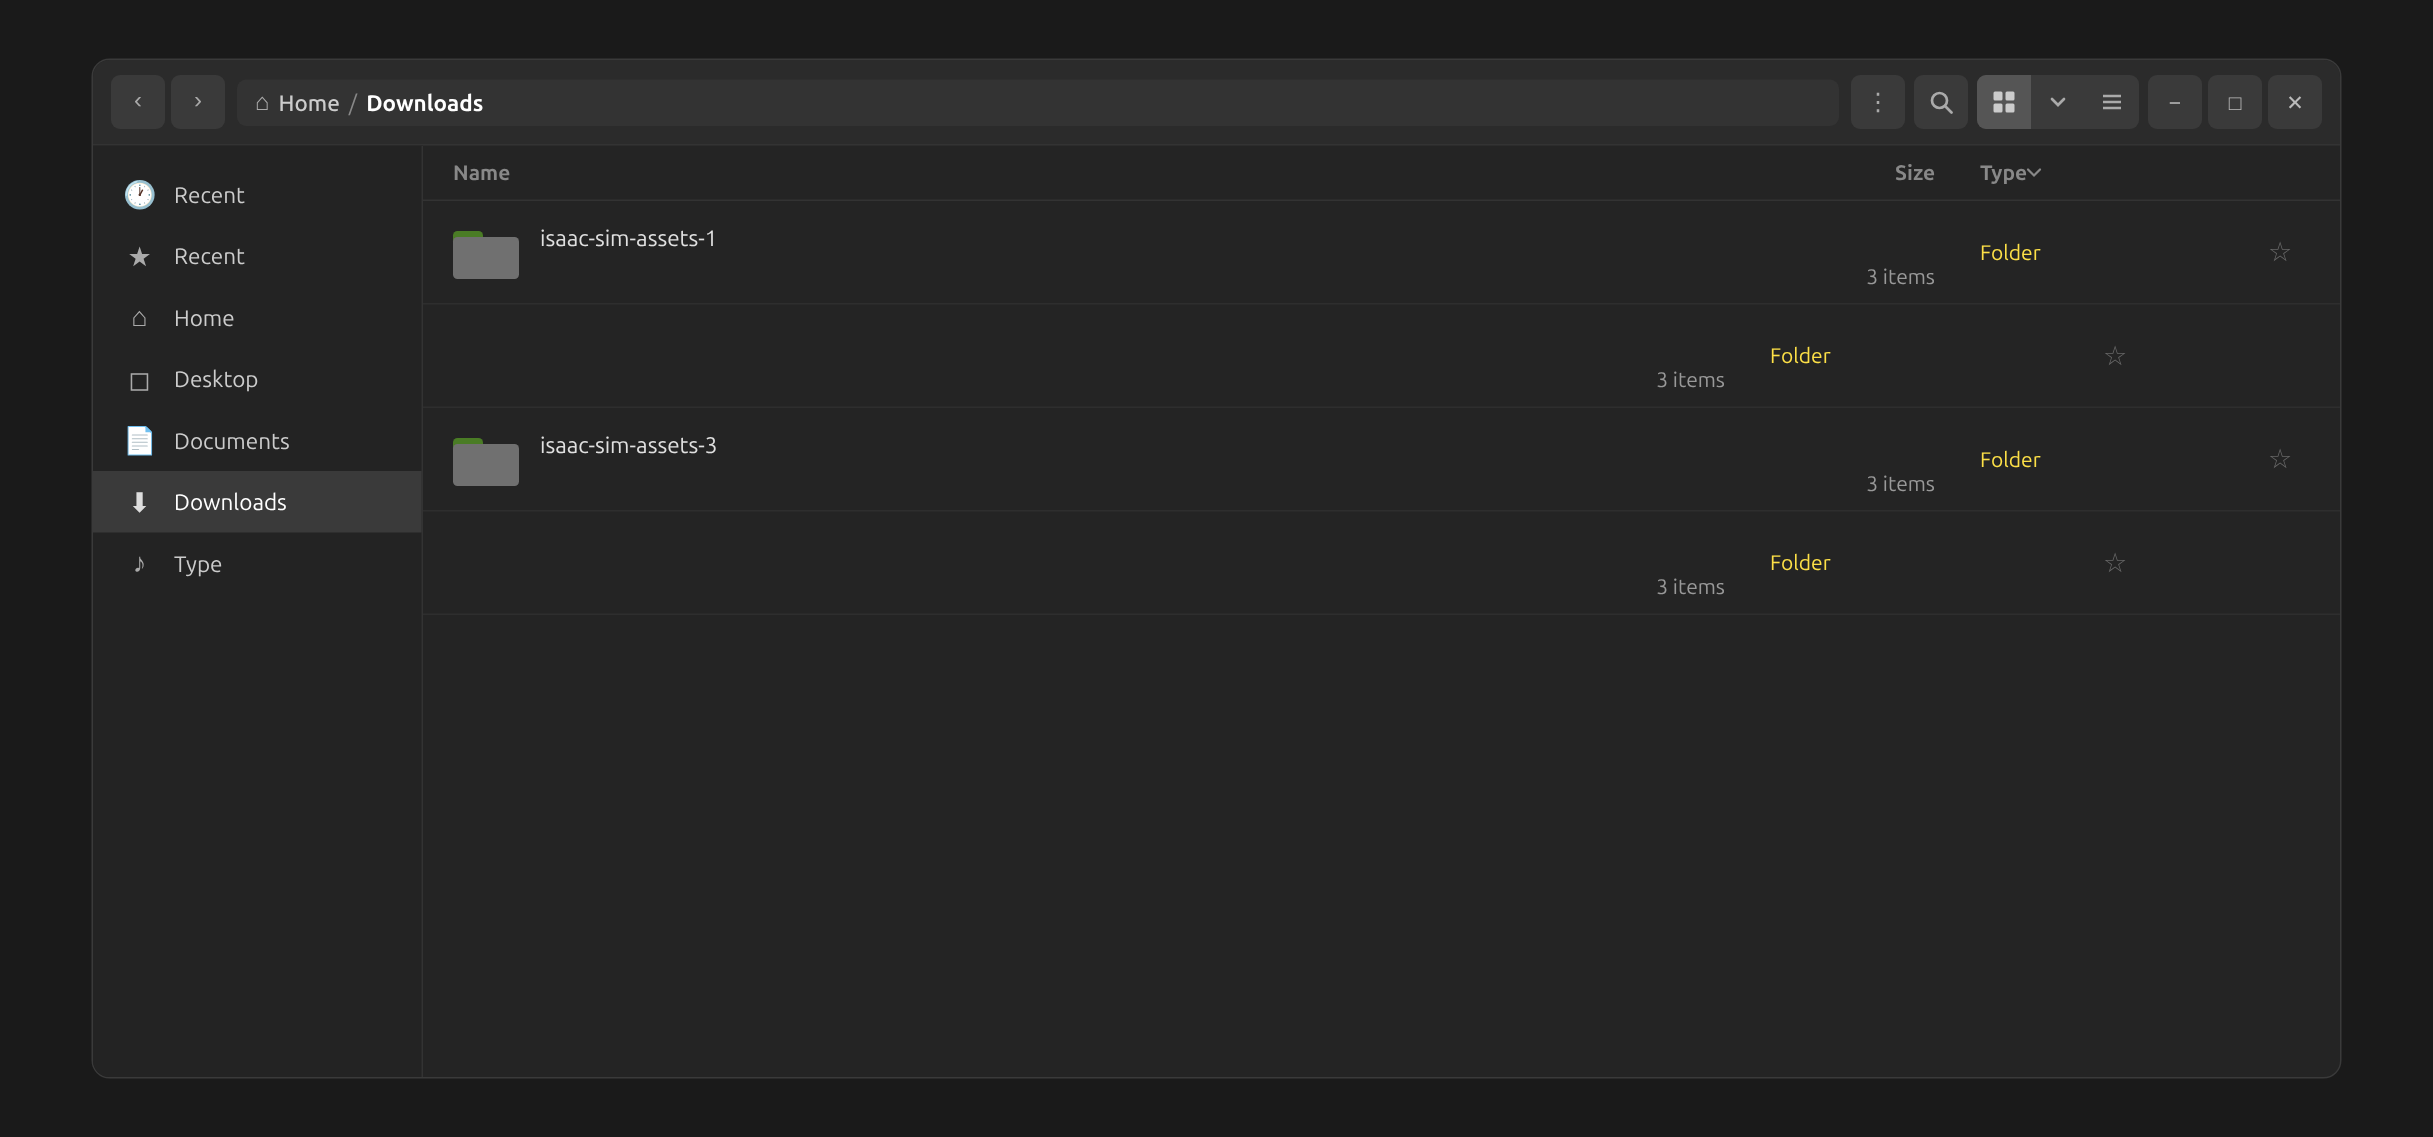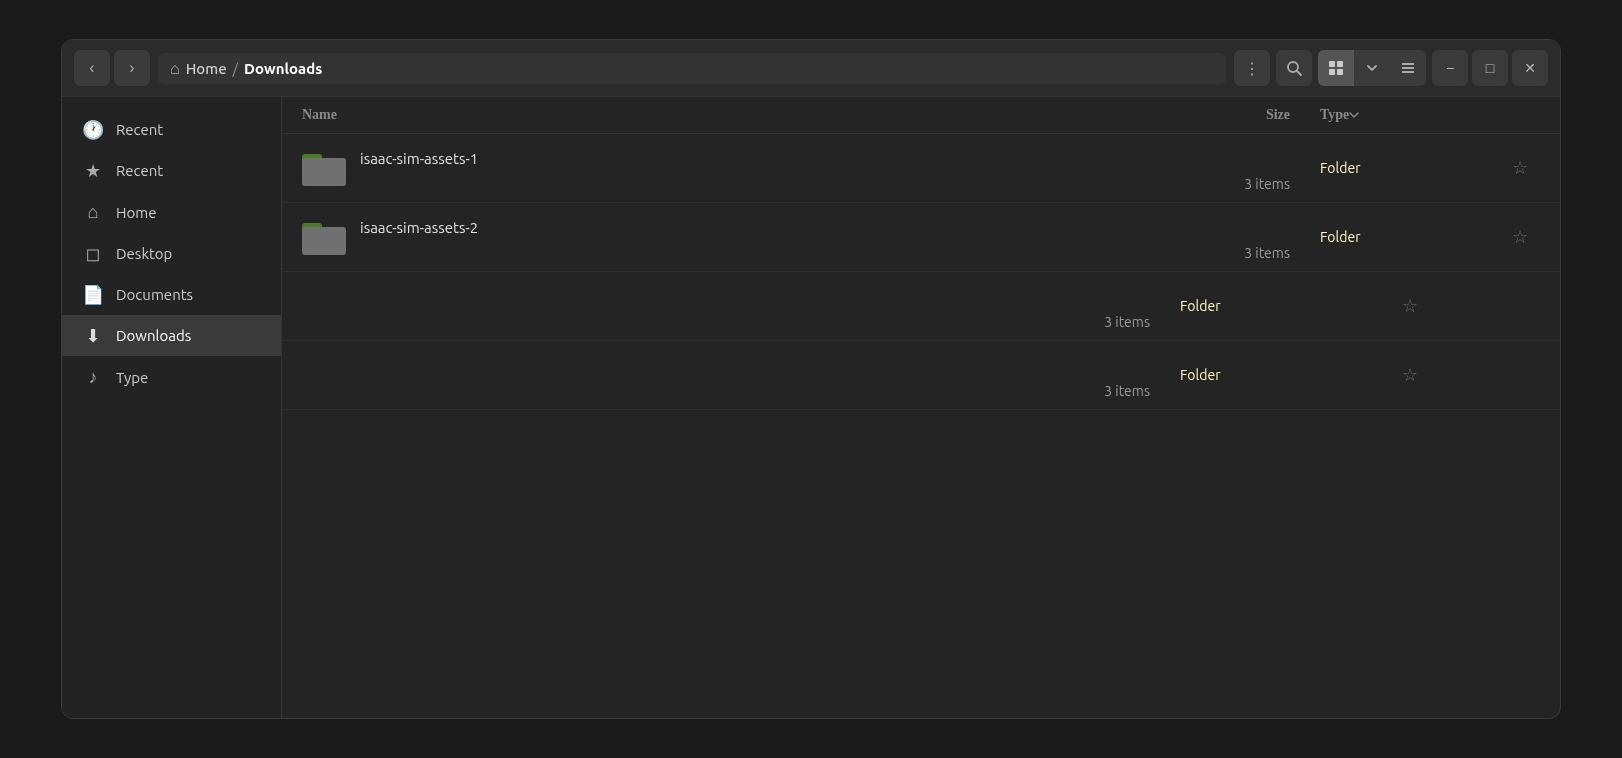--- a/index.html
+++ b/index.html
@@ -194,21 +194,20 @@
     }
 
     .file-list-header {
       display: grid;
       grid-template-columns: 1fr 140px 180px 40px;
       padding: 10px 20px;
       color: #888;
       font-size: 14px;
       font-weight: 600;
       border-bottom: 1px solid #333;
-      font-family: Liberation Serif, serif;
     }
 
     .col-name {}
     .col-size { text-align: right; padding-right: 30px; }
     .col-type { display: flex; align-items: center; gap: 0; }
 
     .file-list {
       flex: 1;
       overflow-y: auto;
     }
@@ -262,21 +261,21 @@
 
     .col-size-val {
       color: #999;
       font-size: 14px;
       text-align: right;
       padding-right: 30px;
       margin-top: 32px;
     }
 
     .col-type-val {
-      color: #fef9c3;
+      color: #fde047;
       font-size: 14px;
     }
 
     .star-btn {
       background: none;
       border: none;
       color: #666;
       font-size: 18px;
       cursor: pointer;
       padding: 2px;
@@ -403,40 +402,40 @@
               <div class="folder-body"></div>
             </div>
             <span class="file-name-text">isaac-sim-assets-1</span>
           </div>
           <span class="col-size-val">3 items</span>
           <span class="col-type-val">Folder</span>
           <button class="star-btn">☆</button>
         </div>
 
         <div class="file-row">
+          <span class="col-size-val">3 items</span>
+          <span class="col-type-val">Folder</span>
+          <button class="star-btn">☆</button>
+        </div>
+
+        <div class="file-row">
           <div class="file-name-cell">
             <div class="folder-icon">
               <div class="folder-tab"></div>
               <div class="folder-body"></div>
             </div>
-            <span class="file-name-text">isaac-sim-assets-2</span>
+            <span class="file-name-text">isaac-sim-assets-3</span>
           </div>
           <span class="col-size-val">3 items</span>
           <span class="col-type-val">Folder</span>
           <button class="star-btn">☆</button>
         </div>
 
         <div class="file-row">
           <span class="col-size-val">3 items</span>
           <span class="col-type-val">Folder</span>
           <button class="star-btn">☆</button>
         </div>
 
-        <div class="file-row">
-          <span class="col-size-val">3 items</span>
-          <span class="col-type-val">Folder</span>
-          <button class="star-btn">☆</button>
-        </div>
-
       </div>
     </div>
   </div>
 </div>
 
 </body></html>

